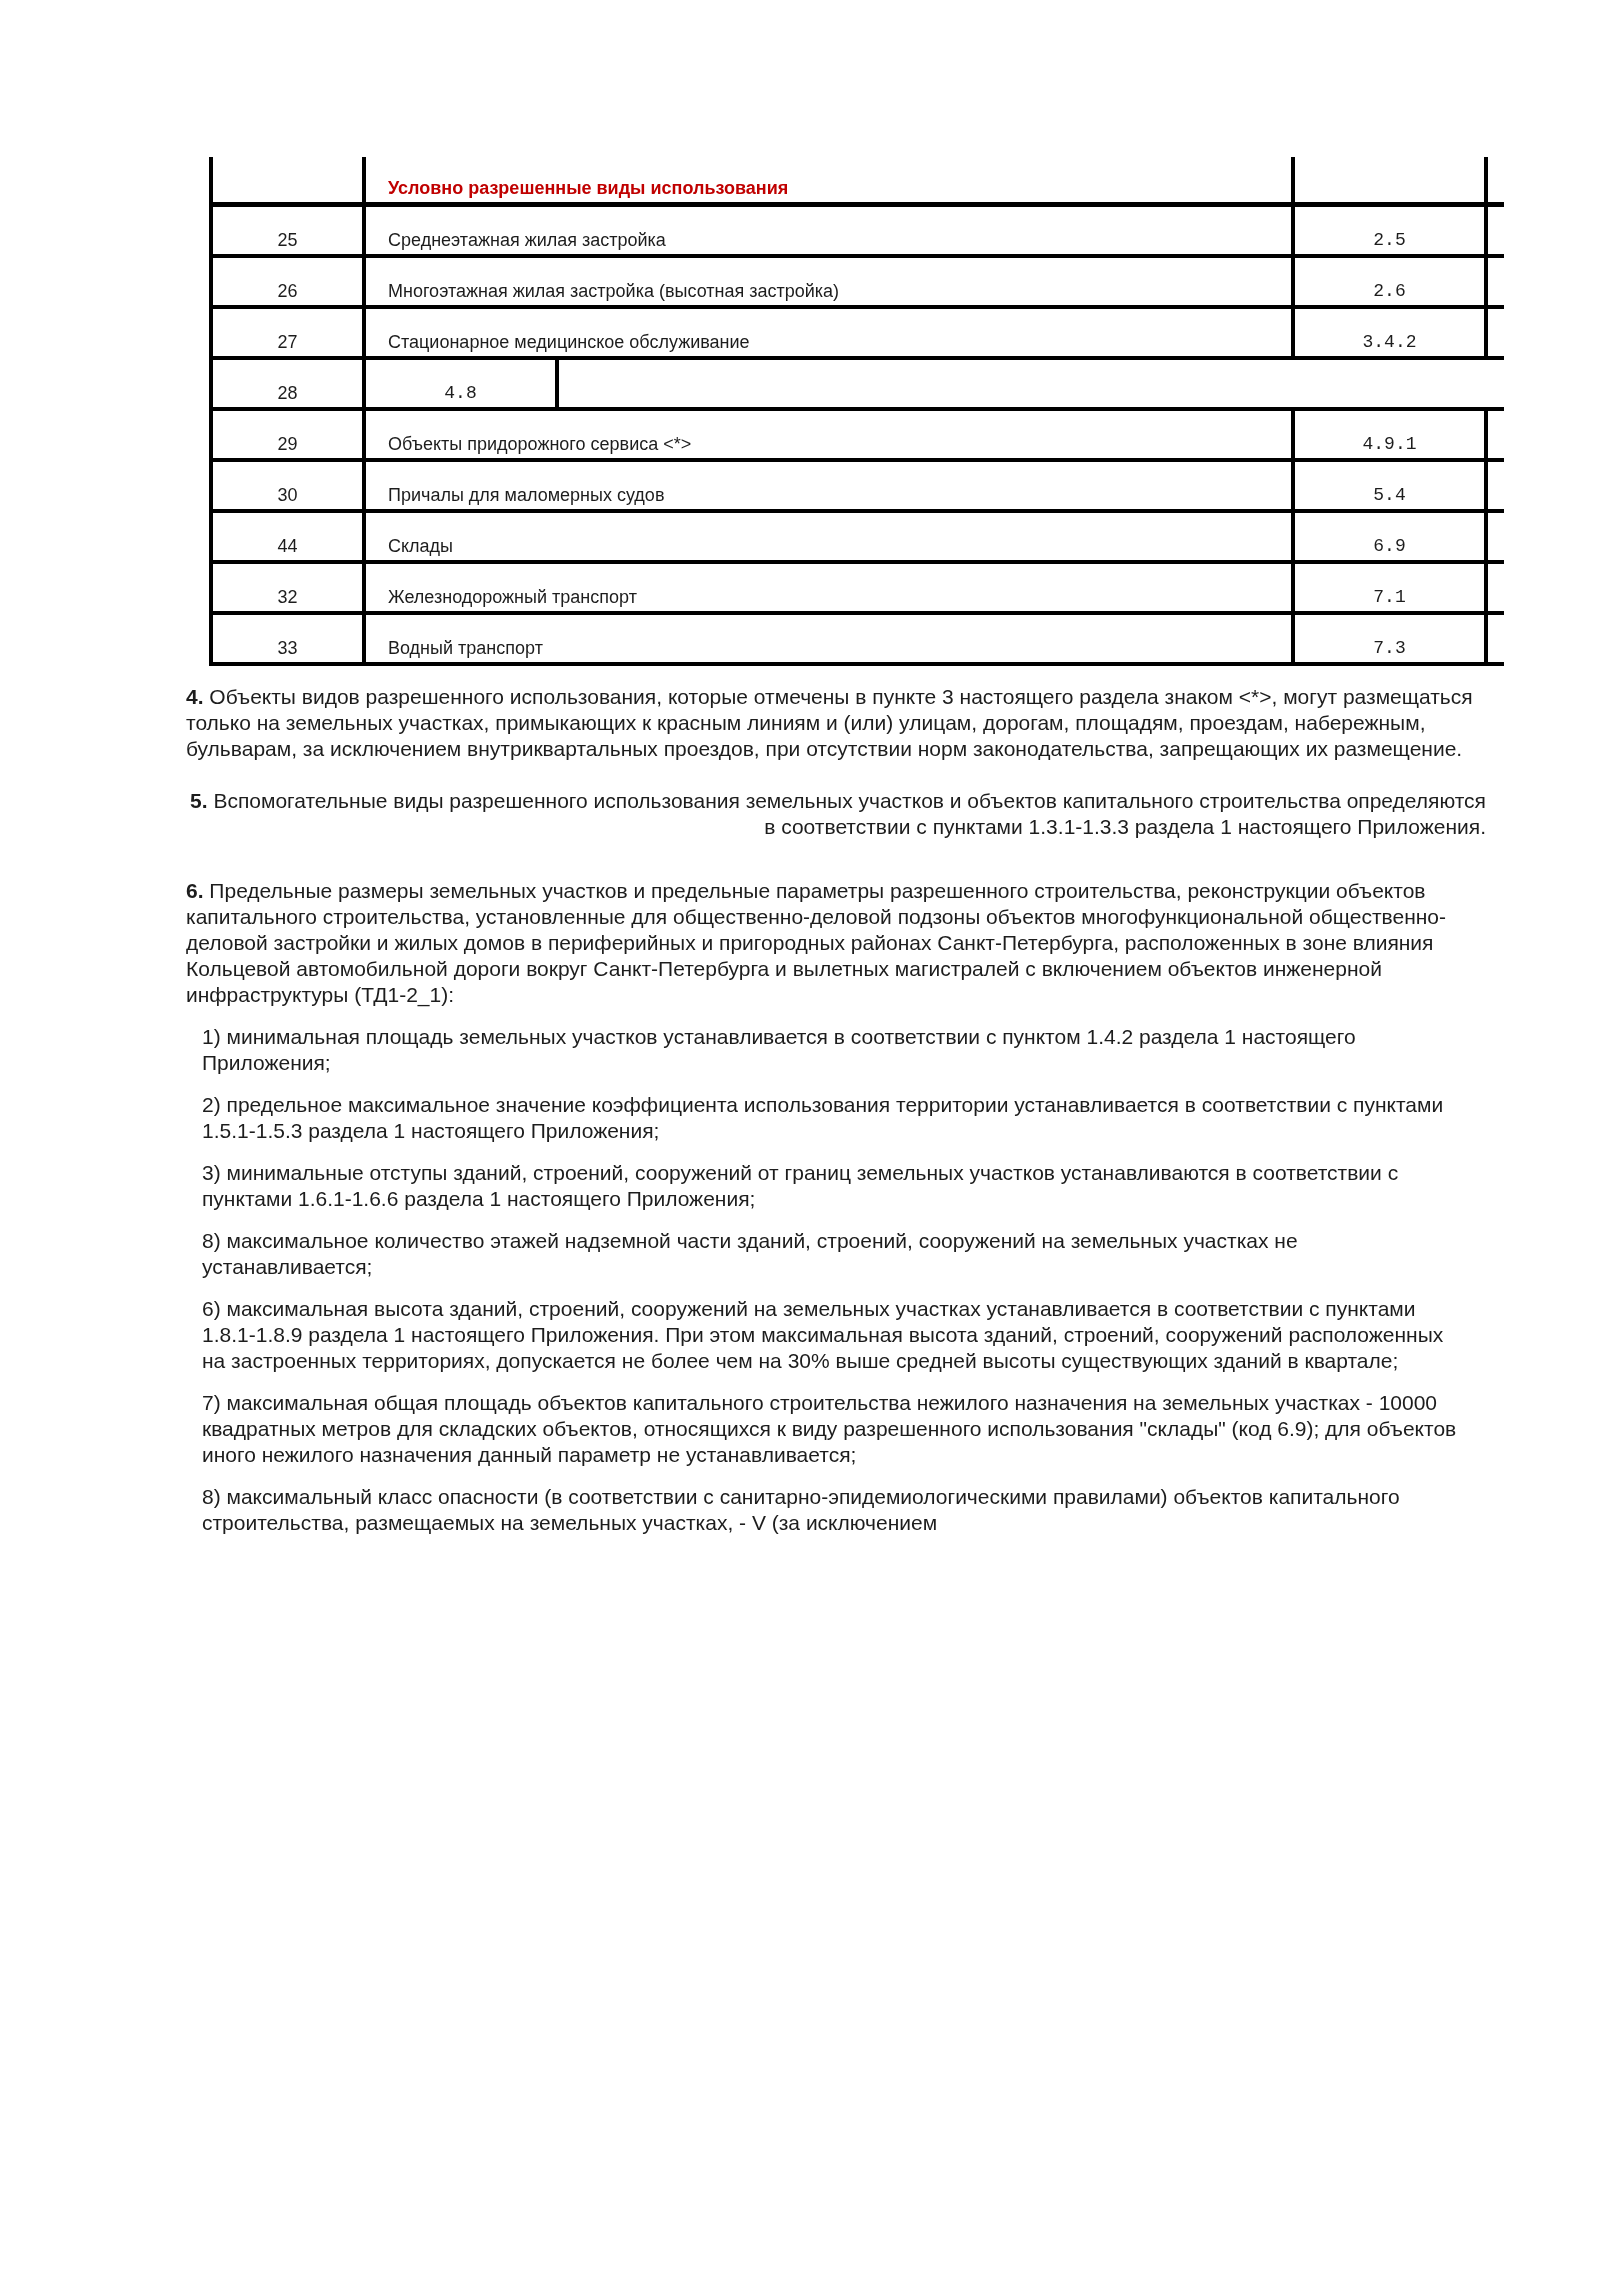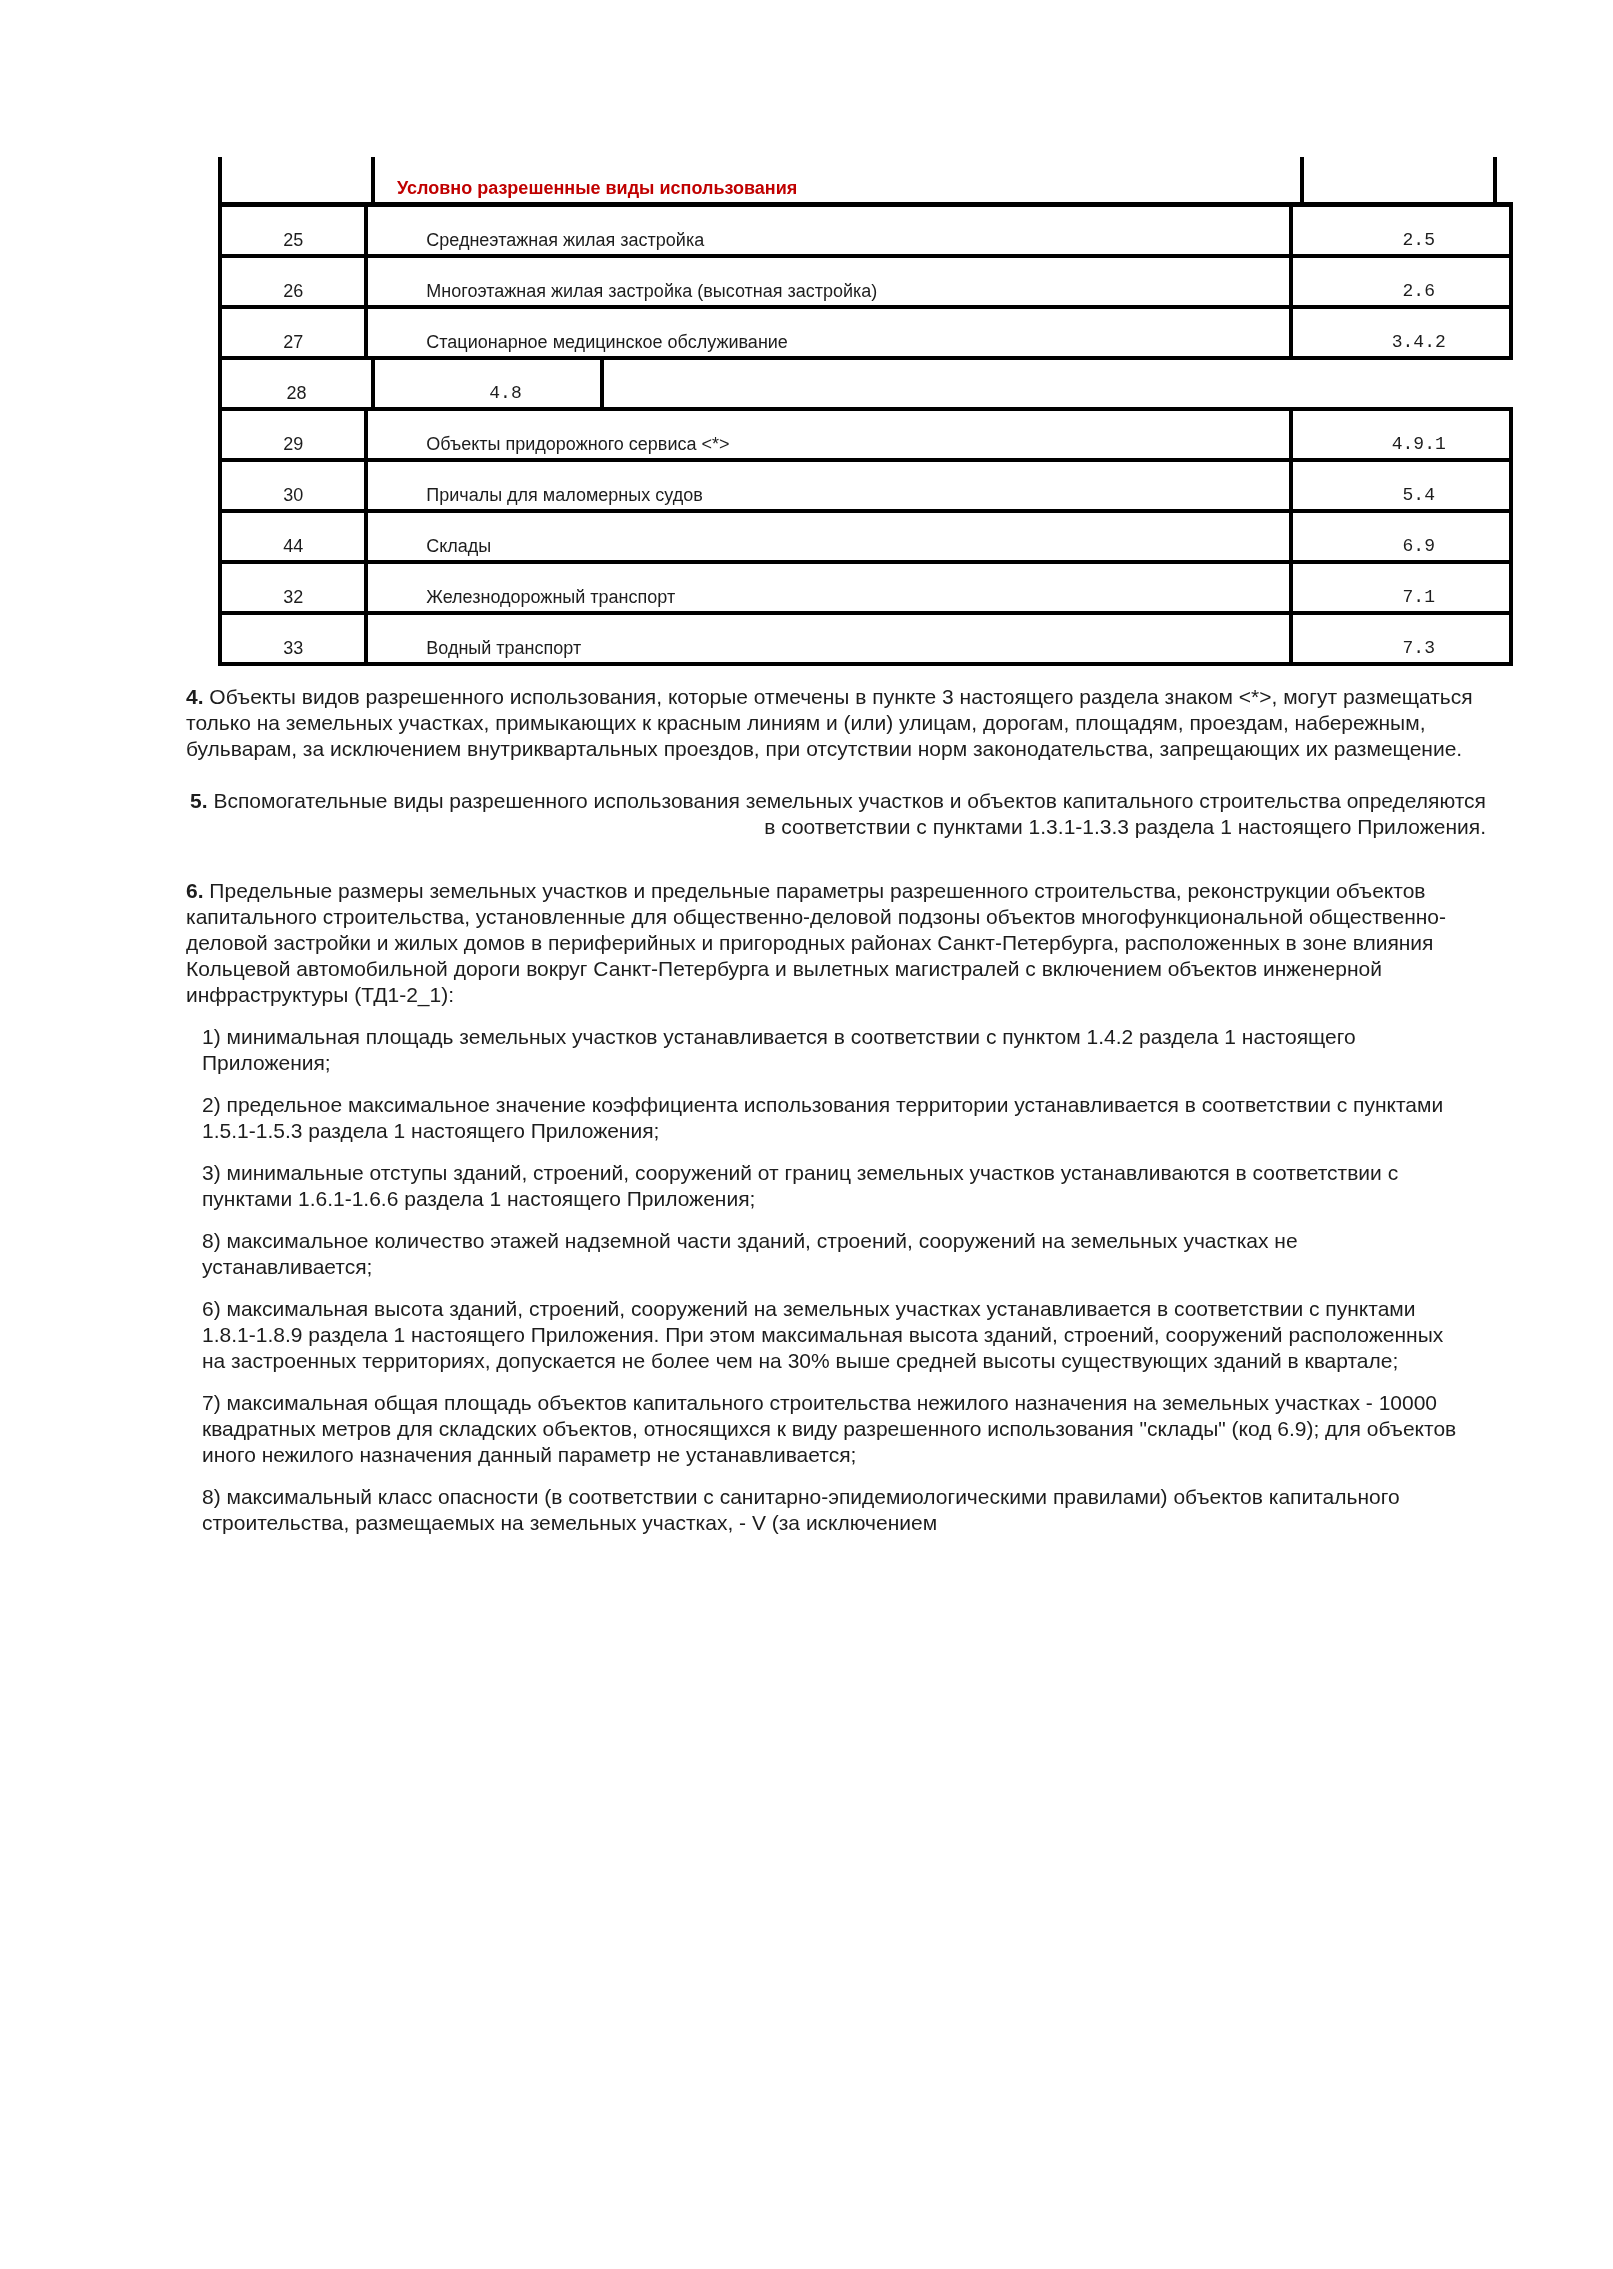--- a/index.html
+++ b/index.html
@@ -12,30 +12,30 @@
     width: 1613px;
     height: 2269px;
     font-family: "Liberation Sans", "DejaVu Sans", sans-serif;
     color: #1d1d1d;
     overflow: hidden;
   }
 
   
   .doc-table {
     position: absolute;
-    left: 218px;
+    left: 209px;
     top: 157px;
     width: 1295px;
   }
   .trow {
     display: flex;
     border-bottom: 4px solid #000;
   }
   .trow.header { height: 45px; border-bottom: 5px solid #000; }
-  .trow.data   { height: 47px; gap: 36px; }
+  .trow.data   { height: 47px; }
   .cell {
     box-sizing: border-box;
     display: flex;
     align-items: flex-end;
     padding-bottom: 5px;
     font-size: 18px;
     line-height: 1;
     white-space: nowrap;
     overflow: hidden;
   }

